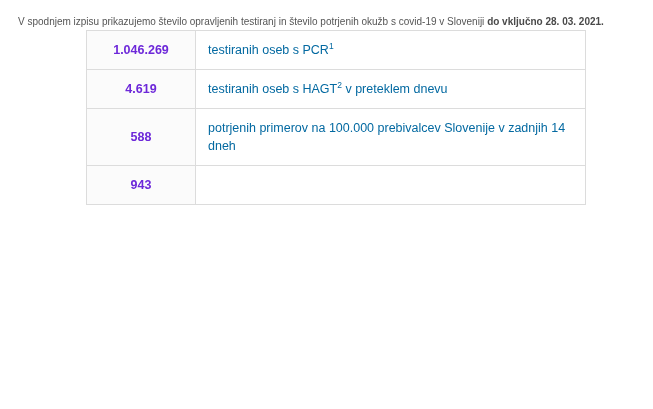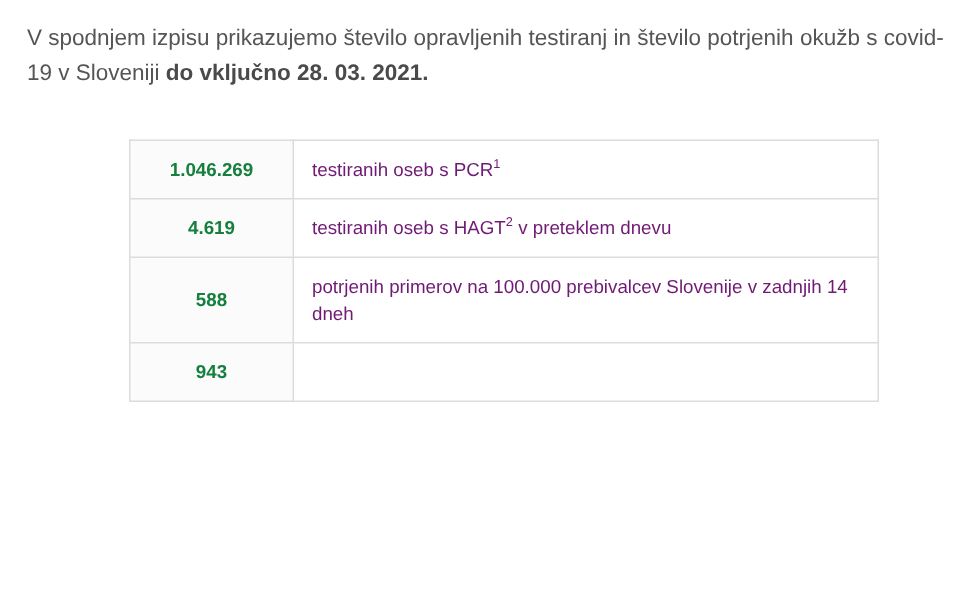--- a/index.html
+++ b/index.html
@@ -15,52 +15,52 @@
     overflow: hidden;
   }
   .page {
     width: 653px;
     height: 409px;
     position: relative;
     box-sizing: border-box;
     padding: 14px 18px 0 18px;
   }
   .intro {
-    font-size: 15px;
+    font-size: 10px;
     line-height: 1.55;
     color: #555555;
-    margin: 0 0 32px 0;
+    margin: 0 0 0 0;
     max-width: 622px;
   }
   .intro .bold {
     font-weight: bold;
     color: #4a4a4a;
   }
   table.stats {
     border-collapse: collapse;
     margin-left: 68px;
     width: 500px;
     table-layout: fixed;
   }
   table.stats tr {
     background: #ffffff;
   }
   table.stats td {
     border: 1px solid #dcdcdc;
     padding: 10px 12px;
     font-size: 12.5px;
-    color: #701a75;
+    color: #0369a1;
     vertical-align: middle;
     line-height: 1.45;
   }
   table.stats td.value {
     width: 92px;
     text-align: center;
     font-weight: bold;
-    color: #15803d;
+    color: #6d28d9;
     background: #fbfbfb;
     padding: 10px 8px;
   }
   table.stats td.label {
     text-align: left;
   }
   sup {
     font-size: 8.5px;
     vertical-align: super;
     line-height: 0;

